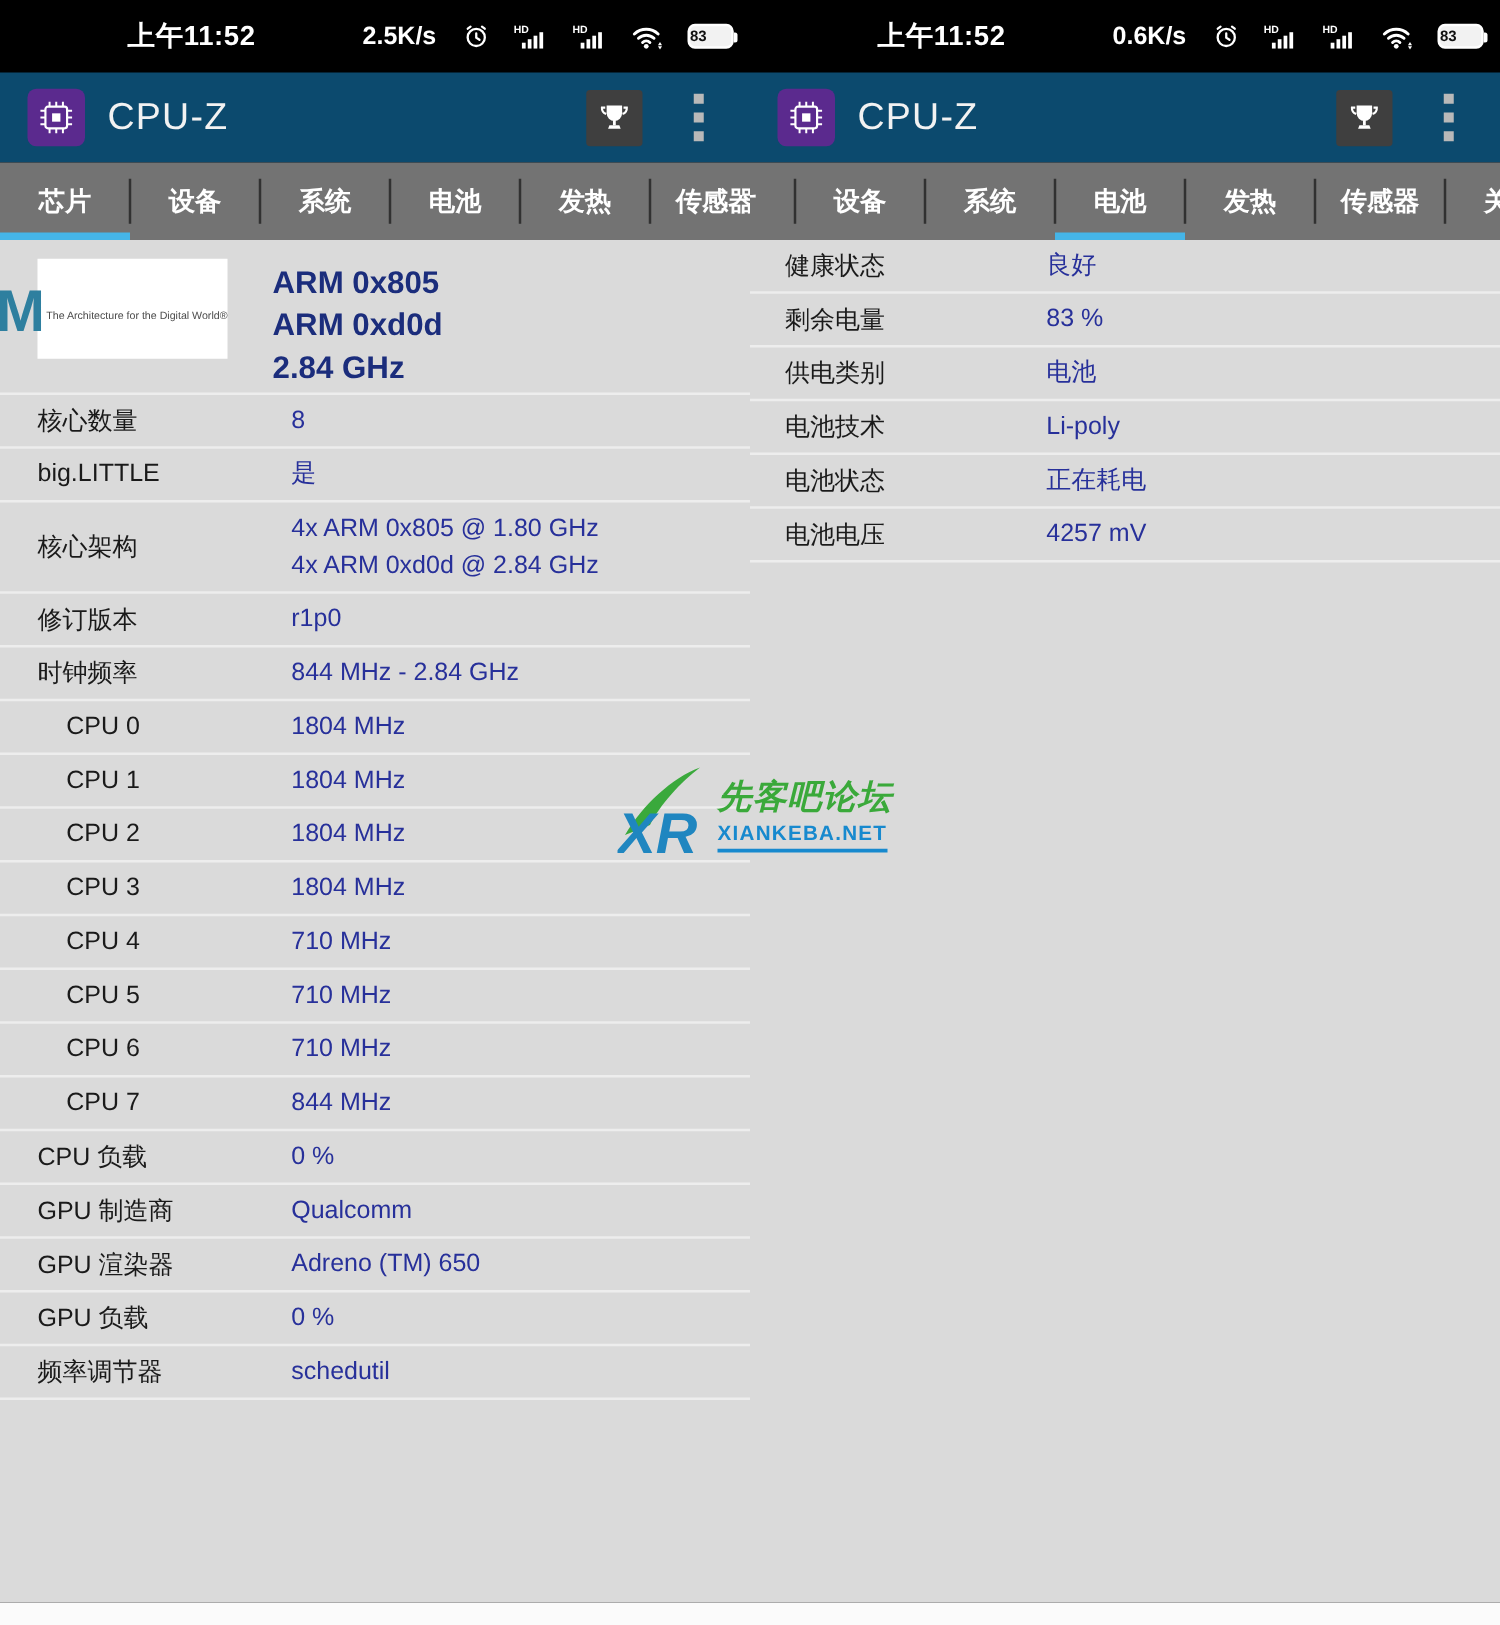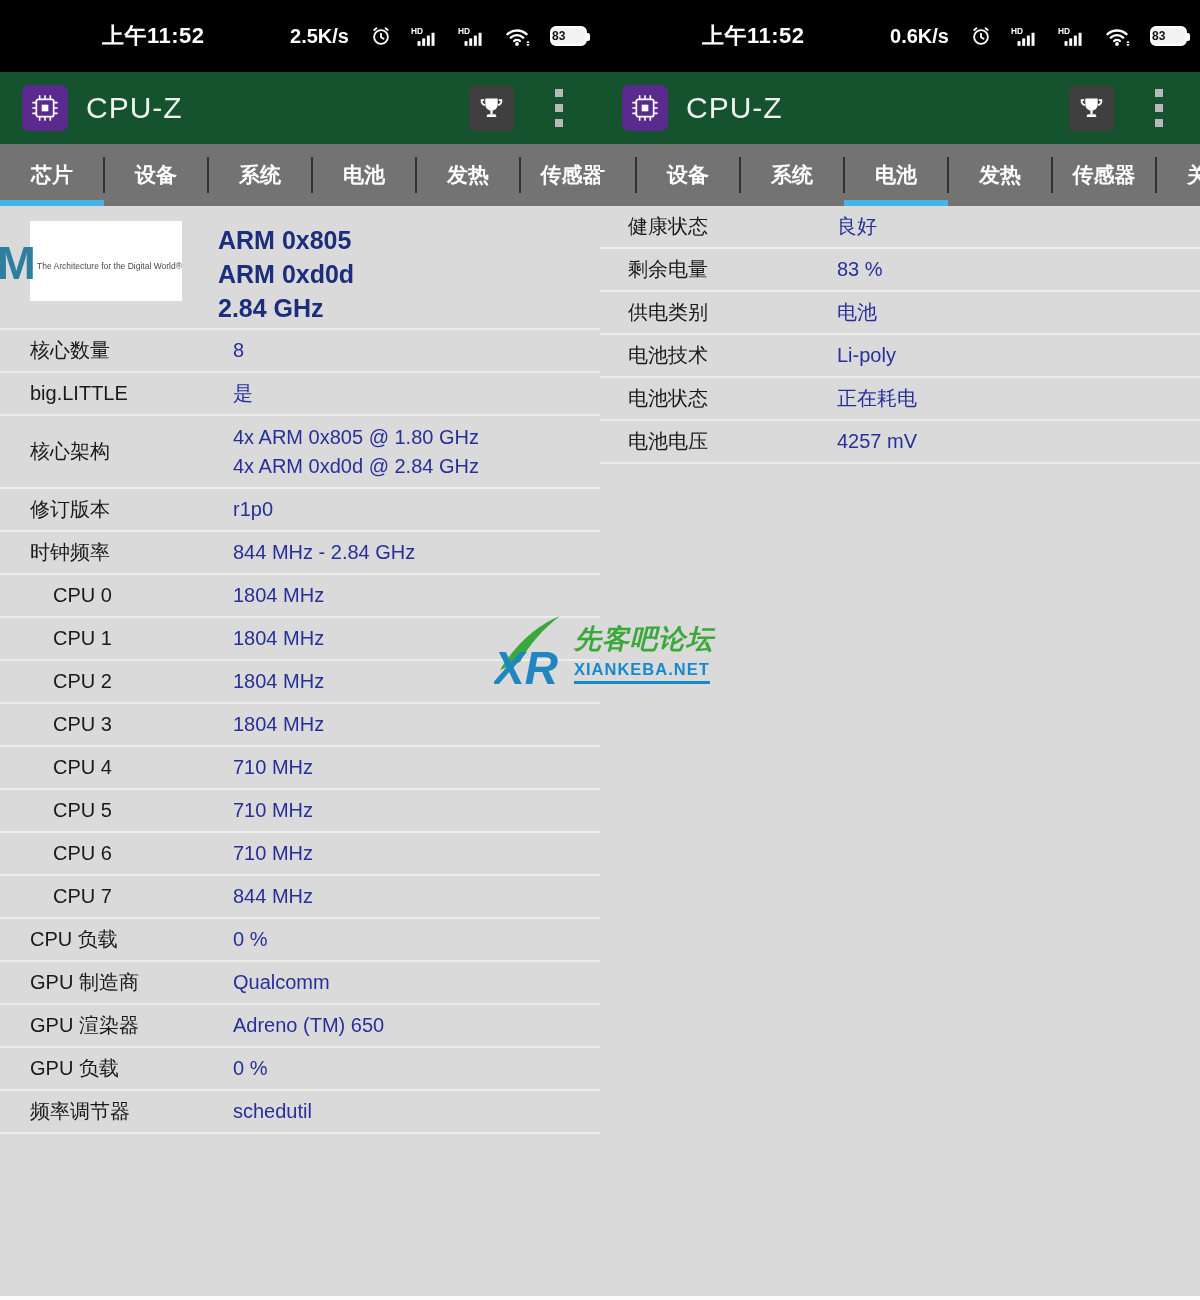--- a/index.html
+++ b/index.html
@@ -1,32 +1,32 @@
 <!DOCTYPE html>
 <html><head>
 <meta charset="utf-8">
 <style>
   * { margin:0; padding:0; box-sizing:border-box; }
   html,body { width:1200px; }
   body { font-family:"Liberation Sans", sans-serif; background:#000; }
   .screen { width:1200px; height:1300px; overflow:hidden; display:flex; flex-direction:column; }
 
   
-  .status-bar { height:72px; background:#000; display:flex; flex:none; }
+  .status-bar { height:58px; background:#000; display:flex; flex:none; }
   .status-half { width:600px; display:flex; align-items:center; }
   .status-time { color:#fff; font-size:22px; font-weight:bold; margin-left:102px; letter-spacing:0.5px; }
   .status-icons { margin-left:auto; margin-right:13px; display:flex; align-items:center; gap:19px; }
   .net-speed { color:#fff; font-size:20px; font-weight:bold; margin-right:2px; }
   .battery { position:relative; width:37px; height:20px; border:2px solid #fff; border-radius:6px;
              background:#f2f2f2; color:#111; font-size:12px; font-weight:bold;
              display:flex; align-items:center; justify-content:flex-start; }
   .battery .nub { position:absolute; right:-5px; top:5px; width:3px; height:8px; background:#fff; border-radius:0 2px 2px 0; }
 
   
-  .app-bar { height:72px; background:#14532d; display:flex; flex:none; }
+  .app-bar { height:72px; background:#0c4a6e; display:flex; flex:none; }
   .app-half { width:600px; display:flex; align-items:center; padding-left:22px; }
   .app-icon { width:46px; height:46px; background:#5b2a8e; border-radius:7px; flex:none;
               display:flex; align-items:center; justify-content:center; }
   .app-title { color:#f2f2f2; font-size:30px; margin-left:18px; letter-spacing:1px; }
   .trophy-btn { width:45px; height:45px; background:#3f3f3f; border-radius:3px; margin-left:auto;
                 display:flex; align-items:center; justify-content:center; }
   .menu-dots { display:flex; flex-direction:column; gap:7px; margin-left:41px; margin-right:37px; }
   .menu-dots i { width:8px; height:8px; background:#b9b9b9; display:block; }
 
   
@@ -54,21 +54,21 @@
   .rows.topline { border-top:2px solid #ededed; }
   .row { min-height:43px; display:flex; align-items:center; border-bottom:2px solid #ededed; }
   .row.tall { min-height:73px; }
   .row-label { color:#1a1a1a; font-size:20px; padding-left:30px; width:233px; flex:none; }
   .row.indent .row-label { padding-left:53px; }
   .row-value { color:#27309a; font-size:20px; white-space:pre-line; line-height:29px; }
   .panel-right .rows { padding-top:0; }
   .panel-right .row-label { padding-left:28px; width:237px; }
 
   
-  .watermark { position:absolute; left:494px; top:406px; display:flex; align-items:center; }
+  .watermark { position:absolute; left:494px; top:418px; display:flex; align-items:center; }
   .wm-text { margin-left:6px; }
   .wm-line1 { color:#3aa93a; font-size:27px; font-weight:bold; font-style:italic; letter-spacing:1px; }
   .wm-line2 { color:#1789ce; font-size:16.5px; font-weight:bold; letter-spacing:1px;
               border-bottom:3px solid #1789ce; padding-bottom:2px; display:inline-block; margin-top:3px; }
 
   .bottom-strip { height:18px; background:#fbfbfb; flex:none; }
 </style>
 </head>
 <body>
 

